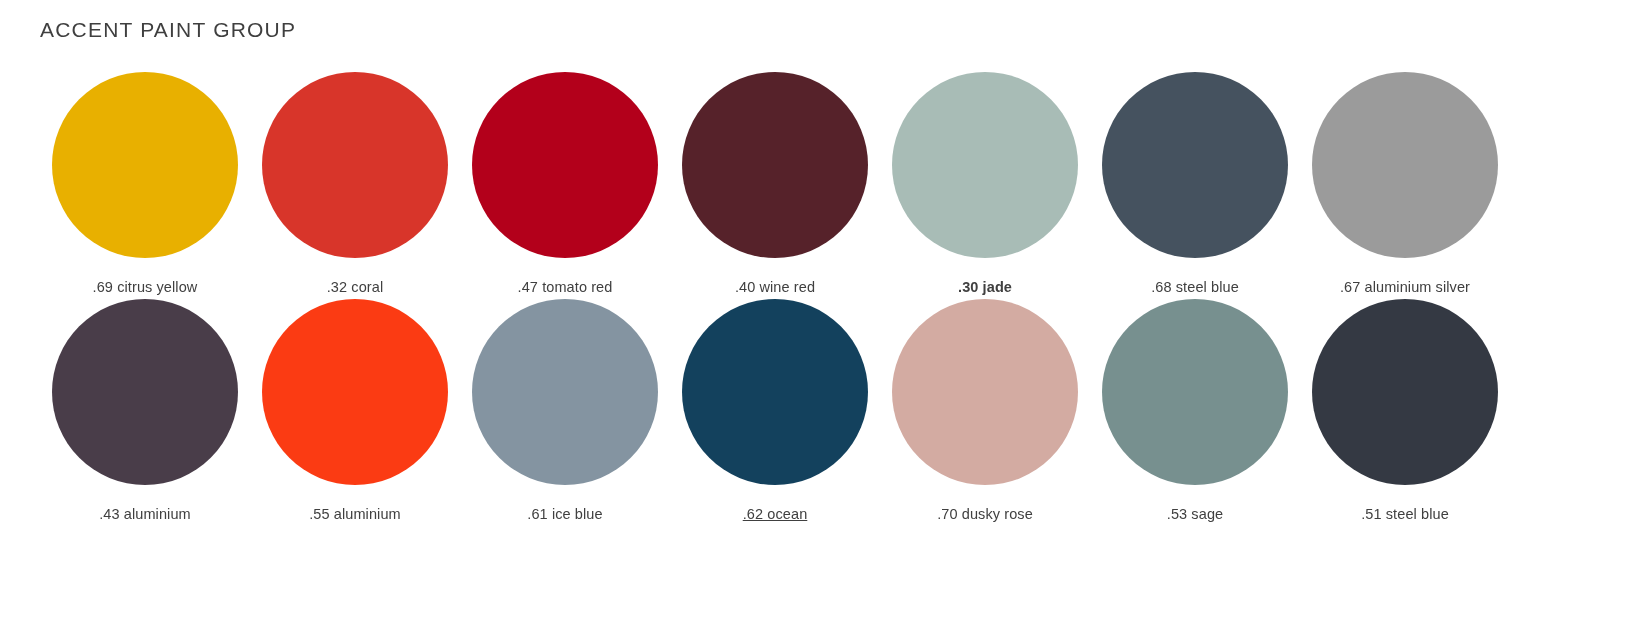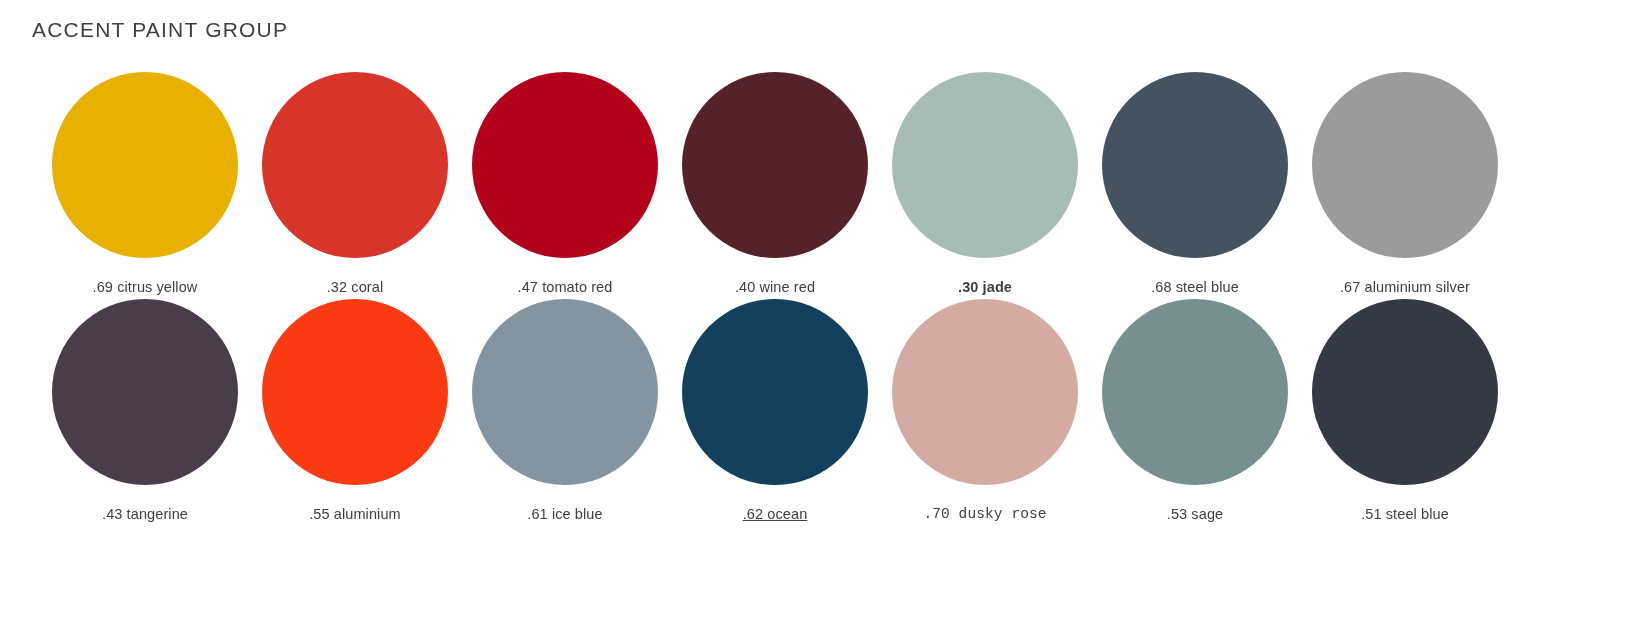--- a/index.html
+++ b/index.html
@@ -16,21 +16,21 @@
   }
   .palette-page {
     position: relative;
     width: 1648px;
     height: 639px;
     background: #ffffff;
     box-sizing: border-box;
   }
   .page-title {
     position: absolute;
-    left: 32px;
+    left: 40px;
     top: 18px;
     font-size: 21px;
     font-weight: 400;
     letter-spacing: 1.2px;
     color: #3f3f3f;
     font-family: "Liberation Sans", sans-serif;
     white-space: nowrap;
   }
   .swatch-grid {
     position: absolute;
@@ -109,37 +109,37 @@
       </div>
       <div class="swatch-cell">
         <span class="swatch-disc" style="background: rgb(155, 155, 155);"></span>
         <span class="swatch-label" style="color: rgb(64, 64, 64);">.67 aluminium silver</span>
       </div>
     </div>
 
     <div class="swatch-row">
       <div class="swatch-cell">
         <span class="swatch-disc" style="background: rgb(73, 61, 73);"></span>
-        <span class="swatch-label" style="color: rgb(64, 64, 64);">.43 tangerine</span>
+        <span class="swatch-label" style="color: rgb(64, 64, 64);">.43 aluminium</span>
       </div>
       <div class="swatch-cell">
         <span class="swatch-disc" style="background: rgb(251, 59, 19);"></span>
         <span class="swatch-label" style="color: rgb(64, 64, 64);">.55 aluminium</span>
       </div>
       <div class="swatch-cell">
         <span class="swatch-disc" style="background: rgb(132, 148, 161);"></span>
         <span class="swatch-label" style="color: rgb(64, 64, 64);">.61 ice blue</span>
       </div>
       <div class="swatch-cell">
         <span class="swatch-disc" style="background: rgb(19, 65, 93);"></span>
         <span class="swatch-label" style="color: rgb(64, 64, 64); text-decoration: underline;">.62 ocean</span>
       </div>
       <div class="swatch-cell">
         <span class="swatch-disc" style="background: rgb(211, 171, 162);"></span>
-        <span class="swatch-label" style="color: rgb(64, 64, 64); font-family: Liberation Mono, monospace;">.70 dusky rose</span>
+        <span class="swatch-label" style="color: rgb(64, 64, 64);">.70 dusky rose</span>
       </div>
       <div class="swatch-cell">
         <span class="swatch-disc" style="background: rgb(119, 144, 143);"></span>
         <span class="swatch-label" style="color: rgb(64, 64, 64);">.53 sage</span>
       </div>
       <div class="swatch-cell">
         <span class="swatch-disc" style="background: rgb(52, 57, 67);"></span>
         <span class="swatch-label" style="color: rgb(64, 64, 64);">.51 steel blue</span>
       </div>
     </div>

